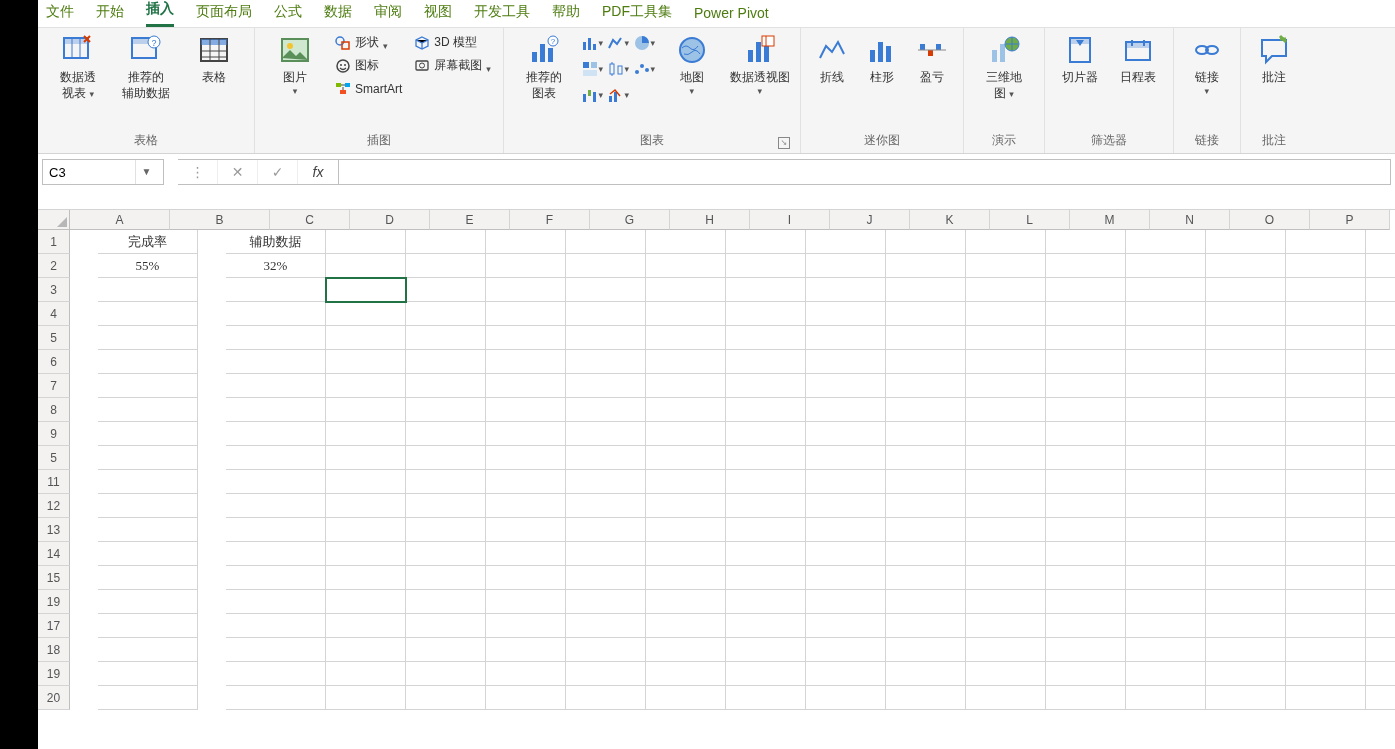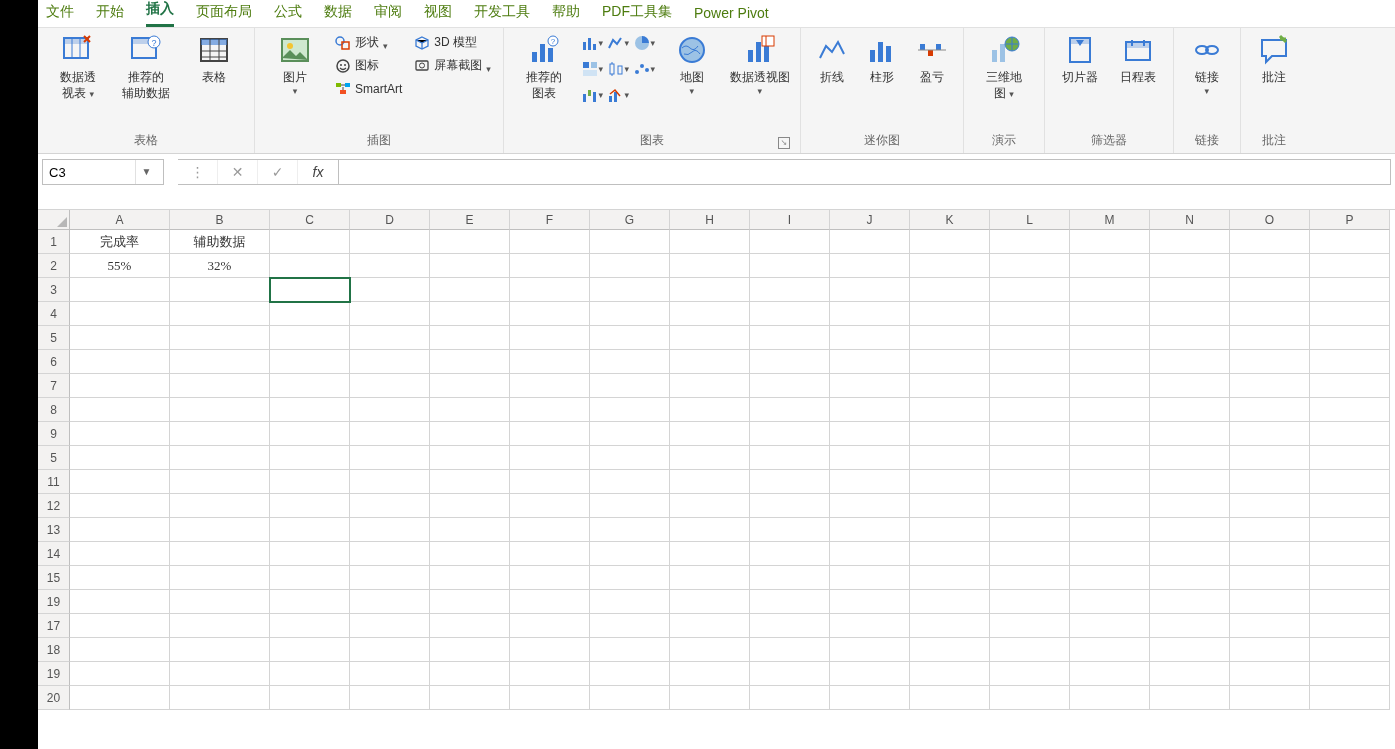--- a/index.html
+++ b/index.html
@@ -48,21 +48,21 @@
   .selectall { position: absolute; left: 0; top: 0; width: 32px; height: 20px; background: #f3f2f1; border-right: 1px solid #bfbfbf; border-bottom: 1px solid #bfbfbf; cursor: pointer; }
   .selectall::after { content: ""; position: absolute; right: 2px; bottom: 2px; border-style: solid; border-width: 0 0 10px 10px; border-color: transparent transparent #b7b7b7 transparent; }
   .col-headers { position: absolute; left: 32px; top: 0; right: 0; height: 20px; display: flex; }
   .col-h { width: 80px; flex: 0 0 80px; border-right: 1px solid #d4d4d4; border-bottom: 1px solid #bfbfbf; background: #f3f2f1; text-align: center; font-size: 12px; line-height: 20px; color: #555; cursor: pointer; }
   .col-h.wA, .col-h.wB { width: 100px; flex: 0 0 100px; }
   .row-headers { position: absolute; left: 0; top: 20px; width: 32px; }
   .row-h { height: 24px; border-right: 1px solid #bfbfbf; border-bottom: 1px solid #d4d4d4; background: #f3f2f1; text-align: center; font-size: 12px; line-height: 24px; color: #555; cursor: pointer; }
   .cells { position: absolute; left: 32px; top: 20px; right: 0; }
   .row { display: flex; height: 24px; }
   .cell { width: 80px; flex: 0 0 80px; border-right: 1px solid #d4d4d4; border-bottom: 1px solid #d4d4d4; font-size: 13px; line-height: 24px; text-align: center; padding: 0 4px; cursor: cell; background: #fff; font-family: SimSun, serif; }
-  .cell.wA, .cell.wB { width: 100px; flex: 0 0 100px; }
+  .cell.wA, .cell.wB { width: 100px; flex: 0 0 100px; margin-left: 28px; }
   .cell.active { outline: 2px solid #217346; outline-offset: -1px; z-index: 2; position: relative; }
 </style>
 </head>
 <body>
 
 <div class="left-stripe"></div>
 <div class="app">
 
   <div class="tabs" id="tabs">
       <div class="tab">文件</div>

